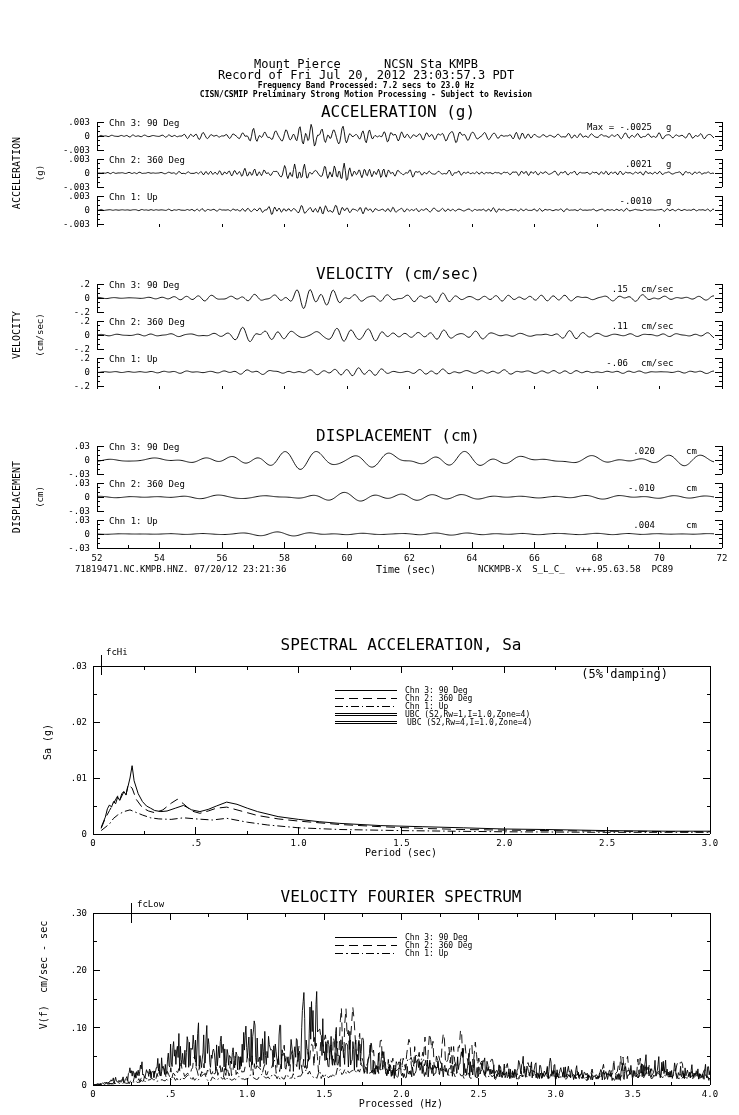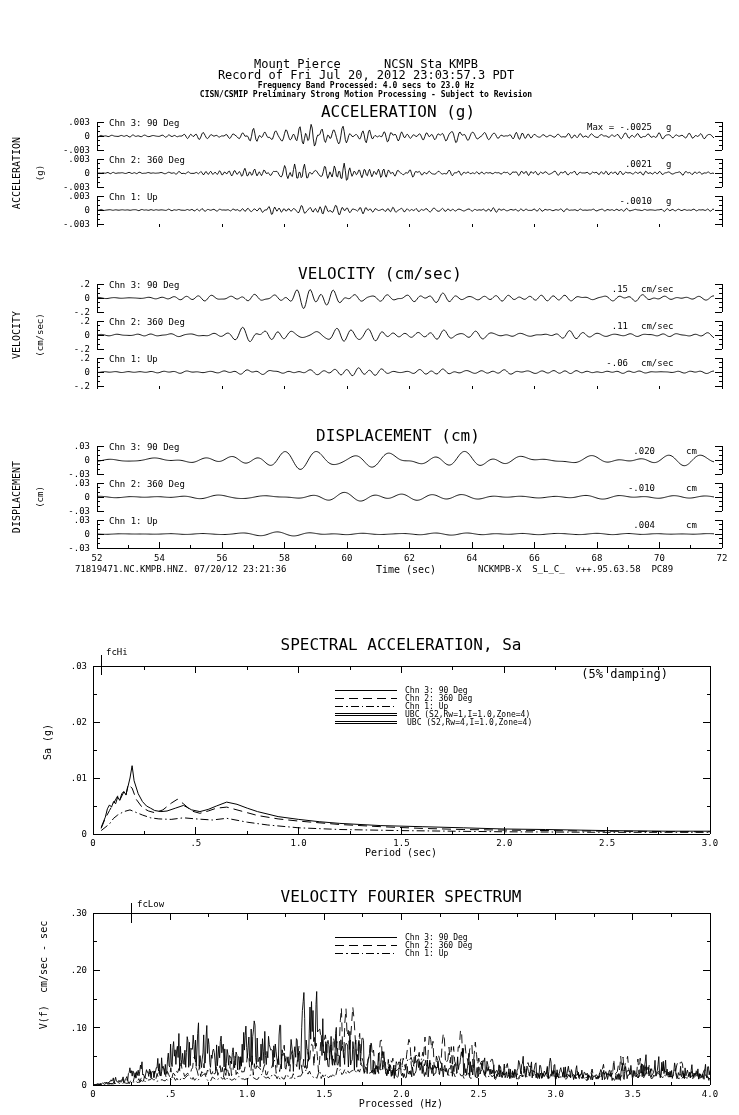--- a/index.html
+++ b/index.html
@@ -416,25 +416,25 @@
       <line x1="335" y1="937.5" x2="397" y2="937.5" stroke="#000000" stroke-width="1" shape-rendering="crispEdges"></line>
       <line x1="335" y1="945.5" x2="397" y2="945.5" stroke="#000000" stroke-width="1" shape-rendering="crispEdges" stroke-dasharray="9,5"></line>
       <line x1="335" y1="953.5" x2="397" y2="953.5" stroke="#000000" stroke-width="1" shape-rendering="crispEdges" stroke-dasharray="8,3,1.5,3"></line>
       <path d="M93.0 1085.0 L93.8 1084.9 L94.5 1084.7 L95.3 1084.6 L96.0 1084.2 L96.8 1084.3 L97.5 1083.6 L98.3 1084.0 L99.0 1083.7 L99.8 1084.3 L100.5 1083.3 L101.3 1084.2 L102.0 1083.7 L102.8 1082.7 L103.5 1083.6 L104.3 1083.0 L105.1 1082.2 L105.8 1083.8 L106.6 1082.1 L107.3 1083.6 L108.1 1082.2 L108.8 1083.0 L109.6 1081.4 L110.3 1081.4 L111.1 1079.8 L111.8 1081.1 L112.6 1080.5 L113.3 1077.9 L114.1 1083.0 L114.8 1080.3 L115.6 1077.3 L116.4 1081.2 L117.1 1081.7 L117.9 1082.1 L118.6 1080.6 L119.4 1081.0 L120.1 1081.2 L120.9 1082.2 L121.6 1081.7 L122.4 1079.2 L123.1 1076.9 L123.9 1081.8 L124.6 1081.8 L125.4 1079.0 L126.1 1078.3 L126.9 1076.6 L127.7 1080.5 L128.4 1073.6 L129.2 1072.5 L129.9 1067.8 L130.7 1073.1 L131.4 1070.7 L132.2 1076.1 L132.9 1070.9 L133.7 1072.9 L134.4 1077.1 L135.2 1072.7 L135.9 1078.2 L136.7 1071.6 L137.4 1075.4 L138.2 1070.2 L139.0 1075.8 L139.7 1071.7 L140.5 1065.0 L141.2 1068.9 L142.0 1061.8 L142.7 1075.0 L143.5 1074.2 L144.2 1076.4 L145.0 1077.7 L145.7 1074.0 L146.5 1069.7 L147.2 1072.4 L148.0 1071.6 L148.7 1076.4 L149.5 1069.1 L150.3 1070.7 L151.0 1078.3 L151.8 1071.7 L152.5 1071.7 L153.3 1071.2 L154.0 1077.7 L154.8 1071.4 L155.5 1071.5 L156.3 1067.7 L157.0 1068.0 L157.8 1058.4 L158.5 1071.0 L159.3 1063.7 L160.0 1074.8 L160.8 1075.8 L161.6 1057.8 L162.3 1068.0 L163.1 1066.2 L163.8 1069.1 L164.6 1074.4 L165.3 1064.4 L166.1 1073.7 L166.8 1071.2 L167.6 1059.1 L168.3 1053.1 L169.1 1065.7 L169.8 1067.1 L170.6 1044.1 L171.3 1062.1 L172.1 1066.6 L172.9 1047.7 L173.6 1041.6 L174.4 1056.2 L175.1 1049.8 L175.9 1064.4 L176.6 1051.0 L177.4 1046.3 L178.1 1057.5 L178.9 1033.5 L179.6 1069.6 L180.4 1046.3 L181.1 1059.4 L181.9 1063.6 L182.6 1053.3 L183.4 1062.4 L184.2 1064.5 L184.9 1050.2 L185.7 1067.3 L186.4 1052.5 L187.2 1036.7 L187.9 1040.8 L188.7 1067.3 L189.4 1042.2 L190.2 1065.6 L190.9 1048.1 L191.7 1049.4 L192.4 1049.2 L193.2 1035.1 L193.9 1044.5 L194.7 1059.1 L195.5 1040.0 L196.2 1066.4 L197.0 1049.0 L197.7 1033.6 L198.5 1022.8 L199.2 1066.1 L200.0 1055.6 L200.7 1062.0 L201.5 1067.5 L202.2 1059.2 L203.0 1052.9 L203.7 1034.9 L204.5 1063.3 L205.3 1063.0 L206.0 1039.1 L206.8 1025.5 L207.5 1053.4 L208.3 1038.6 L209.0 1044.6 L209.8 1062.7 L210.5 1067.3 L211.3 1055.0 L212.0 1058.4 L212.8 1050.6 L213.5 1049.1 L214.3 1052.7 L215.0 1060.2 L215.8 1070.6 L216.6 1044.9 L217.3 1065.8 L218.1 1056.1 L218.8 1046.2 L219.6 1057.8 L220.3 1041.7 L221.1 1036.1 L221.8 1052.8 L222.6 1047.1 L223.3 1044.1 L224.1 1066.9 L224.8 1048.9 L225.6 1070.2 L226.3 1063.4 L227.1 1049.4 L227.9 1054.1 L228.6 1065.2 L229.4 1055.5 L230.1 1057.1 L230.9 1057.2 L231.6 1063.9 L232.4 1052.5 L233.1 1047.8 L233.9 1058.9 L234.6 1067.9 L235.4 1058.4 L236.1 1052.0 L236.9 1054.9 L237.6 1069.7 L238.4 1056.6 L239.2 1057.0 L239.9 1069.1 L240.7 1056.9 L241.4 1066.2 L242.2 1044.2 L242.9 1062.5 L243.7 1032.4 L244.4 1050.1 L245.2 1035.3 L245.9 1026.1 L246.7 1047.5 L247.4 1058.2 L248.2 1045.8 L248.9 1037.0 L249.7 1061.1 L250.5 1061.6 L251.2 1029.0 L252.0 1065.1 L252.7 1036.7 L253.5 1029.8 L254.2 1020.9 L255.0 1025.1 L255.7 1057.6 L256.5 1064.4 L257.2 1038.0 L258.0 1061.8 L258.7 1059.4 L259.5 1057.2 L260.2 1066.8 L261.0 1044.1 L261.8 1060.4 L262.5 1038.7 L263.3 1051.2 L264.0 1063.6 L264.8 1031.4 L265.5 1055.5 L266.3 1064.5 L267.0 1051.4 L267.8 1057.8 L268.5 1036.3 L269.3 1044.7 L270.0 1047.2 L270.8 1050.2 L271.5 1049.6 L272.3 1050.1 L273.1 1066.8 L273.8 1045.8 L274.6 1057.3 L275.3 1044.0 L276.1 1051.8 L276.8 1058.1 L277.6 1063.3 L278.3 1064.5 L279.1 1035.0 L279.8 1025.1 L280.6 1025.3 L281.3 1069.0 L282.1 1049.8 L282.8 1052.9 L283.6 1054.2 L284.4 1053.2 L285.1 1067.9 L285.9 1069.2 L286.6 1064.8 L287.4 1059.1 L288.1 1056.8 L288.9 1066.1 L289.6 1063.5 L290.4 1051.0 L291.1 1039.4 L291.9 1047.0 L292.6 1053.3 L293.4 1071.4 L294.1 1052.7 L294.9 1046.7 L295.7 1057.3 L296.4 1038.6 L297.2 1040.2 L297.9 1061.6 L298.7 1052.8 L299.4 1069.4 L300.2 1059.3 L300.9 1058.5 L301.7 1027.8 L302.4 1010.4 L303.2 1001.6 L303.9 992.5 L304.7 1018.7 L305.4 1065.5 L306.2 1040.0 L307.0 1048.6 L307.7 1050.2 L308.5 1061.2 L309.2 1033.9 L310.0 1007.0 L310.7 1039.2 L311.5 1001.6 L312.2 1031.6 L313.0 1010.5 L313.7 1041.6 L314.5 1037.5 L315.2 1046.1 L316.0 1004.5 L316.7 991.5 L317.5 1032.0 L318.3 1030.7 L319.0 1029.8 L319.8 1029.1 L320.5 1034.4 L321.3 1035.4 L322.0 1055.5 L322.8 1018.7 L323.5 1053.0 L324.3 1051.7 L325.0 1060.5 L325.8 1041.7 L326.5 1060.0 L327.3 1043.2 L328.0 1040.3 L328.8 1044.7 L329.6 1059.4 L330.3 1052.4 L331.1 1036.4 L331.8 1059.4 L332.6 1065.3 L333.3 1058.9 L334.1 1060.9 L334.8 1065.2 L335.6 1033.6 L336.3 1027.4 L337.1 1064.3 L337.8 1065.2 L338.6 1061.9 L339.3 1055.7 L340.1 1066.7 L340.9 1039.8 L341.6 1050.6 L342.4 1045.9 L343.1 1048.9 L343.9 1052.8 L344.6 1064.4 L345.4 1044.5 L346.1 1043.3 L346.9 1043.9 L347.6 1046.1 L348.4 1067.0 L349.1 1054.0 L349.9 1031.3 L350.6 1065.0 L351.4 1061.4 L352.2 1059.8 L352.9 1041.6 L353.7 1049.5 L354.4 1070.3 L355.2 1042.8 L355.9 1040.2 L356.7 1067.2 L357.4 1054.5 L358.2 1060.3 L358.9 1040.3 L359.7 1046.7 L360.4 1061.0 L361.2 1051.7 L361.9 1038.7 L362.7 1037.9 L363.5 1040.3 L364.2 1073.4 L365.0 1069.9 L365.7 1066.9 L366.5 1067.6 L367.2 1073.6 L368.0 1058.6 L368.7 1058.8 L369.5 1053.5 L370.2 1045.0 L371.0 1069.4 L371.7 1072.6 L372.5 1072.9 L373.2 1060.1 L374.0 1074.3 L374.8 1068.5 L375.5 1074.2 L376.3 1065.5 L377.0 1069.1 L377.8 1065.9 L378.5 1053.1 L379.3 1068.7 L380.0 1069.6 L380.8 1062.7 L381.5 1056.6 L382.3 1051.4 L383.0 1058.0 L383.8 1051.7 L384.5 1061.8 L385.3 1062.0 L386.1 1072.8 L386.8 1075.9 L387.6 1070.5 L388.3 1073.9 L389.1 1064.1 L389.8 1068.9 L390.6 1070.0 L391.3 1076.4 L392.1 1070.1 L392.8 1075.5 L393.6 1065.3 L394.3 1078.4 L395.1 1067.7 L395.8 1075.4 L396.6 1076.4 L397.4 1077.1 L398.1 1076.6 L398.9 1069.8 L399.6 1064.9 L400.4 1062.2 L401.1 1073.6 L401.9 1075.8 L402.6 1073.0 L403.4 1077.5 L404.1 1073.7 L404.9 1076.5 L405.6 1077.8 L406.4 1077.3 L407.2 1066.4 L407.9 1073.0 L408.7 1074.1 L409.4 1071.0 L410.2 1074.4 L410.9 1070.6 L411.7 1076.8 L412.4 1067.1 L413.2 1072.3 L413.9 1075.7 L414.7 1073.4 L415.4 1073.0 L416.2 1070.3 L416.9 1061.5 L417.7 1059.6 L418.5 1067.5 L419.2 1061.5 L420.0 1070.3 L420.7 1068.0 L421.5 1062.5 L422.2 1073.5 L423.0 1065.7 L423.7 1072.5 L424.5 1076.4 L425.2 1072.4 L426.0 1074.7 L426.7 1067.8 L427.5 1059.9 L428.2 1076.9 L429.0 1068.4 L429.8 1060.2 L430.5 1068.1 L431.3 1070.2 L432.0 1073.6 L432.8 1065.1 L433.5 1075.9 L434.3 1073.8 L435.0 1073.7 L435.8 1073.1 L436.5 1067.0 L437.3 1067.9 L438.0 1060.7 L438.8 1070.5 L439.5 1074.6 L440.3 1068.1 L441.1 1070.6 L441.8 1063.0 L442.6 1070.5 L443.3 1076.9 L444.1 1067.5 L444.8 1065.3 L445.6 1071.5 L446.3 1068.4 L447.1 1071.3 L447.8 1075.2 L448.6 1069.3 L449.3 1068.4 L450.1 1069.3 L450.8 1065.3 L451.6 1065.5 L452.4 1076.3 L453.1 1065.7 L453.9 1071.7 L454.6 1064.1 L455.4 1064.3 L456.1 1067.2 L456.9 1073.0 L457.6 1057.0 L458.4 1069.5 L459.1 1064.6 L459.9 1064.0 L460.6 1057.4 L461.4 1051.8 L462.1 1055.8 L462.9 1048.1 L463.7 1075.2 L464.4 1063.5 L465.2 1072.9 L465.9 1068.7 L466.7 1075.0 L467.4 1068.2 L468.2 1061.7 L468.9 1053.3 L469.7 1075.8 L470.4 1061.7 L471.2 1072.2 L471.9 1065.3 L472.7 1074.8 L473.4 1068.5 L474.2 1059.5 L475.0 1075.0 L475.7 1076.7 L476.5 1070.7 L477.2 1067.4 L478.0 1076.6 L478.7 1066.8 L479.5 1068.4 L480.2 1074.0 L481.0 1069.6 L481.7 1063.2 L482.5 1069.5 L483.2 1060.5 L484.0 1061.5 L484.7 1057.9 L485.5 1074.2 L486.3 1071.0 L487.0 1061.3 L487.8 1064.6 L488.5 1070.0 L489.3 1069.2 L490.0 1074.6 L490.8 1069.2 L491.5 1073.9 L492.3 1070.2 L493.0 1073.4 L493.8 1064.7 L494.5 1078.6 L495.3 1079.4 L496.0 1078.8 L496.8 1073.9 L497.6 1076.3 L498.3 1071.5 L499.1 1064.8 L499.8 1076.9 L500.6 1070.4 L501.3 1074.8 L502.1 1077.7 L502.8 1075.7 L503.6 1070.4 L504.3 1064.0 L505.1 1077.7 L505.8 1075.4 L506.6 1071.8 L507.3 1077.7 L508.1 1076.9 L508.9 1068.7 L509.6 1078.5 L510.4 1069.2 L511.1 1076.6 L511.9 1077.3 L512.6 1070.8 L513.4 1075.3 L514.1 1077.7 L514.9 1069.1 L515.6 1074.3 L516.4 1077.2 L517.1 1069.8 L517.9 1069.2 L518.6 1060.5 L519.4 1062.4 L520.2 1067.9 L520.9 1074.0 L521.7 1064.7 L522.4 1063.5 L523.2 1056.3 L523.9 1073.3 L524.7 1069.1 L525.4 1076.6 L526.2 1074.7 L526.9 1066.1 L527.7 1067.7 L528.4 1071.5 L529.2 1073.7 L529.9 1076.2 L530.7 1066.8 L531.5 1061.9 L532.2 1077.9 L533.0 1070.6 L533.7 1071.6 L534.5 1068.0 L535.2 1064.0 L536.0 1062.8 L536.7 1077.7 L537.5 1078.4 L538.2 1073.5 L539.0 1076.6 L539.7 1065.4 L540.5 1065.5 L541.2 1069.3 L542.0 1077.6 L542.8 1072.9 L543.5 1075.0 L544.3 1071.0 L545.0 1072.5 L545.8 1074.1 L546.5 1073.8 L547.3 1066.4 L548.0 1078.5 L548.8 1071.6 L549.5 1063.2 L550.3 1058.1 L551.0 1061.9 L551.8 1076.2 L552.5 1072.0 L553.3 1073.4 L554.1 1065.0 L554.8 1064.5 L555.6 1079.5 L556.3 1078.7 L557.1 1069.8 L557.8 1075.6 L558.6 1077.5 L559.3 1073.5 L560.1 1069.7 L560.8 1067.7 L561.6 1071.8 L562.3 1072.7 L563.1 1077.2 L563.8 1067.3 L564.6 1077.4 L565.4 1066.9 L566.1 1077.3 L566.9 1073.7 L567.6 1070.1 L568.4 1066.2 L569.1 1071.7 L569.9 1071.1 L570.6 1077.9 L571.4 1069.6 L572.1 1072.1 L572.9 1075.6 L573.6 1079.6 L574.4 1075.0 L575.1 1078.3 L575.9 1069.5 L576.7 1065.7 L577.4 1075.1 L578.2 1072.3 L578.9 1077.7 L579.7 1074.8 L580.4 1074.5 L581.2 1074.3 L581.9 1070.1 L582.7 1078.4 L583.4 1076.5 L584.2 1072.2 L584.9 1072.6 L585.7 1074.9 L586.4 1074.9 L587.2 1073.1 L588.0 1079.8 L588.7 1075.0 L589.5 1076.7 L590.2 1078.1 L591.0 1079.7 L591.7 1073.3 L592.5 1080.0 L593.2 1076.6 L594.0 1076.8 L594.7 1075.8 L595.5 1077.1 L596.2 1079.1 L597.0 1077.2 L597.7 1078.9 L598.5 1078.7 L599.3 1073.9 L600.0 1072.7 L600.8 1069.5 L601.5 1070.7 L602.3 1080.0 L603.0 1074.6 L603.8 1070.3 L604.5 1079.5 L605.3 1078.0 L606.0 1077.6 L606.8 1073.6 L607.5 1079.4 L608.3 1075.7 L609.1 1070.6 L609.8 1070.2 L610.6 1074.5 L611.3 1073.4 L612.1 1080.5 L612.8 1077.9 L613.6 1078.9 L614.3 1080.3 L615.1 1079.7 L615.8 1075.5 L616.6 1079.3 L617.3 1074.5 L618.1 1079.5 L618.8 1073.7 L619.6 1079.2 L620.4 1080.4 L621.1 1071.0 L621.9 1068.0 L622.6 1064.3 L623.4 1077.8 L624.1 1079.4 L624.9 1072.1 L625.6 1066.5 L626.4 1072.0 L627.1 1078.7 L627.9 1074.9 L628.6 1075.3 L629.4 1073.8 L630.1 1073.7 L630.9 1065.4 L631.7 1073.3 L632.4 1077.8 L633.2 1070.4 L633.9 1076.2 L634.7 1070.7 L635.4 1075.7 L636.2 1076.8 L636.9 1074.1 L637.7 1074.4 L638.4 1077.7 L639.2 1074.8 L639.9 1073.0 L640.7 1072.2 L641.4 1063.7 L642.2 1076.7 L643.0 1066.2 L643.7 1076.0 L644.5 1066.8 L645.2 1061.9 L646.0 1054.7 L646.7 1070.0 L647.5 1068.7 L648.2 1066.9 L649.0 1076.0 L649.7 1073.1 L650.5 1069.5 L651.2 1076.9 L652.0 1074.7 L652.7 1074.4 L653.5 1072.0 L654.3 1069.9 L655.0 1060.3 L655.8 1075.2 L656.5 1073.1 L657.3 1070.6 L658.0 1064.8 L658.8 1056.6 L659.5 1073.4 L660.3 1077.8 L661.0 1074.2 L661.8 1062.3 L662.5 1071.0 L663.3 1061.3 L664.0 1073.6 L664.8 1068.1 L665.6 1060.2 L666.3 1075.3 L667.1 1069.1 L667.8 1075.3 L668.6 1072.2 L669.3 1074.7 L670.1 1071.2 L670.8 1077.0 L671.6 1070.5 L672.3 1078.4 L673.1 1074.9 L673.8 1071.5 L674.6 1062.9 L675.3 1067.4 L676.1 1074.8 L676.9 1078.7 L677.6 1077.5 L678.4 1072.6 L679.1 1075.0 L679.9 1075.1 L680.6 1066.3 L681.4 1076.7 L682.1 1075.5 L682.9 1070.7 L683.6 1075.0 L684.4 1078.7 L685.1 1067.9 L685.9 1075.8 L686.6 1073.3 L687.4 1070.1 L688.2 1073.3 L688.9 1076.1 L689.7 1072.2 L690.4 1077.8 L691.2 1070.1 L691.9 1064.7 L692.7 1075.3 L693.4 1077.1 L694.2 1077.4 L694.9 1076.7 L695.7 1073.5 L696.4 1072.4 L697.2 1075.7 L697.9 1068.9 L698.7 1079.0 L699.5 1074.6 L700.2 1077.9 L701.0 1077.7 L701.7 1077.0 L702.5 1073.9 L703.2 1075.2 L704.0 1079.3 L704.7 1070.9 L705.5 1064.3 L706.2 1076.0 L707.0 1078.0 L707.7 1066.8 L708.5 1066.7 L709.2 1074.9 L710.0 1070.5 " fill="none" stroke="#000000" stroke-width="0.9" stroke-linejoin="round"></path>
       <path d="M93.0 1085.0 L94.1 1084.9 L95.3 1084.7 L96.4 1084.6 L97.6 1084.7 L98.7 1084.7 L99.9 1084.4 L101.0 1084.6 L102.2 1084.0 L103.3 1084.2 L104.4 1084.1 L105.6 1083.7 L106.7 1083.3 L107.9 1084.2 L109.0 1083.4 L110.2 1083.7 L111.3 1083.8 L112.5 1083.5 L113.6 1082.5 L114.7 1082.9 L115.9 1083.1 L117.0 1082.3 L118.2 1083.4 L119.3 1081.2 L120.5 1081.0 L121.6 1079.8 L122.8 1079.7 L123.9 1082.9 L125.1 1083.2 L126.2 1080.1 L127.3 1079.0 L128.5 1083.0 L129.6 1082.9 L130.8 1080.3 L131.9 1082.6 L133.1 1082.1 L134.2 1077.8 L135.4 1075.2 L136.5 1078.8 L137.6 1081.2 L138.8 1078.7 L139.9 1081.7 L141.1 1078.2 L142.2 1077.2 L143.4 1081.1 L144.5 1076.5 L145.7 1078.4 L146.8 1078.8 L147.9 1076.6 L149.1 1075.4 L150.2 1071.2 L151.4 1077.9 L152.5 1079.5 L153.7 1076.7 L154.8 1071.0 L156.0 1078.6 L157.1 1073.4 L158.2 1077.6 L159.4 1070.3 L160.5 1078.5 L161.7 1071.4 L162.8 1065.3 L164.0 1068.7 L165.1 1073.0 L166.3 1078.2 L167.4 1071.4 L168.6 1074.3 L169.7 1076.9 L170.8 1067.7 L172.0 1077.8 L173.1 1073.2 L174.3 1074.0 L175.4 1076.5 L176.6 1071.5 L177.7 1072.5 L178.9 1068.6 L180.0 1071.1 L181.1 1062.9 L182.3 1071.3 L183.4 1071.9 L184.6 1076.4 L185.7 1075.6 L186.9 1073.7 L188.0 1073.2 L189.2 1074.2 L190.3 1074.3 L191.4 1069.6 L192.6 1067.7 L193.7 1058.1 L194.9 1055.7 L196.0 1067.5 L197.2 1070.8 L198.3 1075.5 L199.5 1065.1 L200.6 1076.3 L201.7 1071.6 L202.9 1072.8 L204.0 1063.4 L205.2 1073.8 L206.3 1074.8 L207.5 1070.0 L208.6 1071.3 L209.8 1067.6 L210.9 1073.9 L212.1 1073.7 L213.2 1069.7 L214.3 1074.0 L215.5 1073.2 L216.6 1065.5 L217.8 1075.3 L218.9 1071.5 L220.1 1065.6 L221.2 1074.6 L222.4 1067.4 L223.5 1077.0 L224.6 1068.3 L225.8 1075.4 L226.9 1066.8 L228.1 1071.6 L229.2 1076.0 L230.4 1061.1 L231.5 1075.6 L232.7 1073.3 L233.8 1062.9 L234.9 1056.0 L236.1 1074.5 L237.2 1072.1 L238.4 1074.4 L239.5 1067.3 L240.7 1056.4 L241.8 1072.1 L243.0 1071.7 L244.1 1071.8 L245.2 1066.2 L246.4 1065.0 L247.5 1053.8 L248.7 1054.1 L249.8 1071.0 L251.0 1070.7 L252.1 1055.8 L253.3 1075.1 L254.4 1063.7 L255.5 1071.2 L256.7 1065.7 L257.8 1066.3 L259.0 1068.0 L260.1 1068.3 L261.3 1072.6 L262.4 1073.2 L263.6 1068.0 L264.7 1064.5 L265.9 1074.7 L267.0 1074.7 L268.1 1071.2 L269.3 1071.1 L270.4 1069.4 L271.6 1067.8 L272.7 1064.2 L273.9 1061.0 L275.0 1060.1 L276.2 1073.3 L277.3 1062.8 L278.4 1054.8 L279.6 1071.5 L280.7 1065.3 L281.9 1054.1 L283.0 1055.6 L284.2 1045.2 L285.3 1061.4 L286.5 1055.0 L287.6 1062.8 L288.7 1062.8 L289.9 1071.4 L291.0 1055.1 L292.2 1050.3 L293.3 1063.4 L294.5 1064.8 L295.6 1062.9 L296.8 1066.6 L297.9 1054.9 L299.0 1046.0 L300.2 1060.5 L301.3 1065.1 L302.5 1072.8 L303.6 1059.3 L304.8 1068.1 L305.9 1065.4 L307.1 1071.0 L308.2 1052.4 L309.4 1062.0 L310.5 1050.2 L311.6 1044.3 L312.8 1045.4 L313.9 1066.7 L315.1 1048.6 L316.2 1043.2 L317.4 1056.4 L318.5 1072.1 L319.7 1059.3 L320.8 1040.3 L321.9 1038.4 L323.1 1046.5 L324.2 1040.4 L325.4 1034.9 L326.5 1044.8 L327.7 1064.0 L328.8 1069.4 L330.0 1046.7 L331.1 1045.1 L332.2 1064.6 L333.4 1037.6 L334.5 1042.2 L335.7 1064.5 L336.8 1041.3 L338.0 1056.0 L339.1 1050.3 L340.3 1020.8 L341.4 1008.3 L342.5 1044.3 L343.7 1057.7 L344.8 1022.9 L346.0 1008.8 L347.1 1035.2 L348.3 1030.4 L349.4 1051.8 L350.6 1039.3 L351.7 1022.5 L352.8 1007.2 L354.0 1018.4 L355.1 1036.1 L356.3 1055.1 L357.4 1056.8 L358.6 1040.9 L359.7 1033.4 L360.9 1064.9 L362.0 1058.0 L363.2 1061.6 L364.3 1068.2 L365.4 1066.7 L366.6 1065.4 L367.7 1062.9 L368.9 1056.3 L370.0 1051.7 L371.2 1040.6 L372.3 1054.9 L373.5 1050.0 L374.6 1061.7 L375.7 1068.9 L376.9 1066.1 L378.0 1072.2 L379.2 1055.3 L380.3 1040.7 L381.5 1040.2 L382.6 1071.9 L383.8 1056.6 L384.9 1068.3 L386.0 1074.2 L387.2 1074.4 L388.3 1059.4 L389.5 1071.0 L390.6 1060.3 L391.8 1062.3 L392.9 1058.2 L394.1 1073.6 L395.2 1074.2 L396.3 1061.7 L397.5 1066.7 L398.6 1062.1 L399.8 1062.9 L400.9 1058.7 L402.1 1064.6 L403.2 1058.2 L404.4 1064.3 L405.5 1068.7 L406.7 1054.2 L407.8 1046.1 L408.9 1039.3 L410.1 1043.6 L411.2 1064.1 L412.4 1070.4 L413.5 1068.3 L414.7 1046.6 L415.8 1062.6 L417.0 1061.1 L418.1 1057.3 L419.2 1052.3 L420.4 1064.5 L421.5 1065.5 L422.7 1058.6 L423.8 1054.1 L425.0 1037.0 L426.1 1064.8 L427.3 1066.3 L428.4 1048.2 L429.5 1033.7 L430.7 1039.5 L431.8 1049.3 L433.0 1041.3 L434.1 1065.3 L435.3 1068.3 L436.4 1056.1 L437.6 1060.5 L438.7 1055.8 L439.8 1060.4 L441.0 1063.5 L442.1 1044.3 L443.3 1033.6 L444.4 1038.8 L445.6 1063.5 L446.7 1061.9 L447.9 1059.4 L449.0 1047.2 L450.2 1063.1 L451.3 1046.7 L452.4 1066.7 L453.6 1046.5 L454.7 1061.3 L455.9 1064.4 L457.0 1068.0 L458.2 1046.8 L459.3 1047.6 L460.5 1030.3 L461.6 1032.1 L462.7 1059.9 L463.9 1047.2 L465.0 1044.1 L466.2 1056.1 L467.3 1058.7 L468.5 1064.7 L469.6 1050.0 L470.8 1045.1 L471.9 1044.6 L473.0 1066.4 L474.2 1054.6 L475.3 1042.1 L476.5 1054.3 L477.6 1064.7 L478.8 1058.0 L479.9 1065.6 L481.1 1061.8 L482.2 1061.0 L483.3 1070.9 L484.5 1075.4 L485.6 1071.8 L486.8 1066.9 L487.9 1071.2 L489.1 1066.3 L490.2 1062.5 L491.4 1059.4 L492.5 1059.4 L493.6 1066.2 L494.8 1078.4 L495.9 1071.0 L497.1 1070.5 L498.2 1074.4 L499.4 1065.8 L500.5 1066.6 L501.7 1076.8 L502.8 1072.5 L504.0 1074.6 L505.1 1073.7 L506.2 1066.8 L507.4 1063.5 L508.5 1074.0 L509.7 1072.7 L510.8 1078.5 L512.0 1072.8 L513.1 1075.2 L514.3 1071.9 L515.4 1069.7 L516.5 1078.9 L517.7 1078.7 L518.8 1079.0 L520.0 1077.0 L521.1 1071.3 L522.3 1076.9 L523.4 1073.6 L524.6 1066.5 L525.7 1077.3 L526.8 1068.1 L528.0 1062.6 L529.1 1066.6 L530.3 1066.5 L531.4 1066.3 L532.6 1075.5 L533.7 1075.5 L534.9 1069.8 L536.0 1077.6 L537.1 1075.2 L538.3 1071.6 L539.4 1078.7 L540.6 1072.7 L541.7 1078.4 L542.9 1073.9 L544.0 1076.6 L545.2 1077.9 L546.3 1073.0 L547.5 1067.4 L548.6 1078.6 L549.7 1077.7 L550.9 1073.2 L552.0 1070.3 L553.2 1074.7 L554.3 1068.0 L555.5 1079.8 L556.6 1072.8 L557.8 1077.0 L558.9 1078.0 L560.0 1075.2 L561.2 1077.3 L562.3 1076.4 L563.5 1071.0 L564.6 1078.2 L565.8 1079.1 L566.9 1078.5 L568.1 1075.4 L569.2 1074.8 L570.3 1076.8 L571.5 1073.8 L572.6 1075.4 L573.8 1074.5 L574.9 1075.7 L576.1 1078.9 L577.2 1071.4 L578.4 1072.4 L579.5 1079.8 L580.6 1076.1 L581.8 1078.4 L582.9 1075.3 L584.1 1078.4 L585.2 1076.2 L586.4 1080.5 L587.5 1080.3 L588.7 1074.7 L589.8 1076.6 L590.9 1073.9 L592.1 1069.0 L593.2 1075.4 L594.4 1075.6 L595.5 1076.5 L596.7 1077.7 L597.8 1076.9 L599.0 1078.0 L600.1 1073.9 L601.3 1072.5 L602.4 1069.3 L603.5 1064.3 L604.7 1074.4 L605.8 1071.6 L607.0 1074.7 L608.1 1071.5 L609.3 1075.6 L610.4 1076.6 L611.6 1069.6 L612.7 1072.6 L613.8 1059.3 L615.0 1074.3 L616.1 1073.0 L617.3 1071.7 L618.4 1065.0 L619.6 1069.9 L620.7 1056.2 L621.9 1070.7 L623.0 1057.0 L624.1 1071.1 L625.3 1063.2 L626.4 1062.5 L627.6 1056.3 L628.7 1068.4 L629.9 1074.6 L631.0 1073.1 L632.2 1074.5 L633.3 1074.1 L634.4 1074.3 L635.6 1073.0 L636.7 1073.7 L637.9 1059.0 L639.0 1074.3 L640.2 1058.1 L641.3 1073.1 L642.5 1064.4 L643.6 1066.0 L644.8 1075.6 L645.9 1063.4 L647.0 1076.5 L648.2 1073.8 L649.3 1064.2 L650.5 1071.5 L651.6 1068.7 L652.8 1074.8 L653.9 1076.2 L655.1 1075.5 L656.2 1076.0 L657.3 1072.9 L658.5 1071.5 L659.6 1076.7 L660.8 1075.2 L661.9 1065.7 L663.1 1063.6 L664.2 1071.0 L665.4 1071.3 L666.5 1073.4 L667.6 1071.9 L668.8 1075.6 L669.9 1077.0 L671.1 1076.4 L672.2 1076.6 L673.4 1075.5 L674.5 1069.9 L675.7 1070.9 L676.8 1065.0 L677.9 1062.1 L679.1 1060.9 L680.2 1063.3 L681.4 1061.8 L682.5 1063.9 L683.7 1077.8 L684.8 1073.1 L686.0 1074.2 L687.1 1074.2 L688.3 1076.7 L689.4 1074.8 L690.5 1073.8 L691.7 1071.5 L692.8 1078.7 L694.0 1073.0 L695.1 1077.2 L696.3 1070.8 L697.4 1072.2 L698.6 1080.1 L699.7 1074.0 L700.8 1074.6 L702.0 1079.5 L703.1 1072.9 L704.3 1069.9 L705.4 1070.2 L706.6 1077.0 L707.7 1076.4 L708.9 1080.4 L710.0 1072.4 " fill="none" stroke="#000000" stroke-width="0.9" stroke-linejoin="round" stroke-dasharray="9,5"></path>
       <path d="M93.0 1085.0 L94.5 1084.9 L95.9 1084.9 L97.4 1084.6 L98.9 1084.4 L100.4 1084.6 L101.8 1084.2 L103.3 1083.9 L104.8 1084.4 L106.3 1084.0 L107.7 1083.8 L109.2 1084.1 L110.7 1083.5 L112.1 1083.9 L113.6 1083.8 L115.1 1083.4 L116.6 1083.3 L118.0 1083.8 L119.5 1083.3 L121.0 1082.4 L122.5 1083.5 L123.9 1082.5 L125.4 1083.0 L126.9 1083.4 L128.3 1083.0 L129.8 1083.3 L131.3 1082.2 L132.8 1082.0 L134.2 1082.0 L135.7 1080.7 L137.2 1082.5 L138.6 1082.3 L140.1 1082.1 L141.6 1080.4 L143.1 1082.7 L144.5 1081.1 L146.0 1081.7 L147.5 1080.2 L149.0 1079.9 L150.4 1079.6 L151.9 1078.3 L153.4 1079.7 L154.8 1079.7 L156.3 1081.7 L157.8 1081.0 L159.3 1080.9 L160.7 1080.0 L162.2 1079.7 L163.7 1080.6 L165.2 1080.8 L166.6 1079.3 L168.1 1080.9 L169.6 1080.2 L171.0 1079.6 L172.5 1079.4 L174.0 1077.6 L175.5 1080.4 L176.9 1078.3 L178.4 1080.7 L179.9 1080.6 L181.4 1077.5 L182.8 1078.3 L184.3 1078.8 L185.8 1077.2 L187.2 1075.7 L188.7 1074.8 L190.2 1076.5 L191.7 1080.7 L193.1 1077.5 L194.6 1080.3 L196.1 1078.6 L197.6 1080.7 L199.0 1079.1 L200.5 1077.3 L202.0 1075.7 L203.4 1074.5 L204.9 1073.9 L206.4 1078.7 L207.9 1080.6 L209.3 1079.5 L210.8 1080.7 L212.3 1077.1 L213.7 1077.9 L215.2 1079.1 L216.7 1080.2 L218.2 1078.8 L219.6 1079.0 L221.1 1077.2 L222.6 1079.3 L224.1 1077.4 L225.5 1080.6 L227.0 1078.0 L228.5 1079.9 L229.9 1078.8 L231.4 1080.1 L232.9 1079.8 L234.4 1078.6 L235.8 1079.6 L237.3 1078.6 L238.8 1076.4 L240.3 1077.0 L241.7 1079.0 L243.2 1078.8 L244.7 1079.6 L246.1 1078.9 L247.6 1079.1 L249.1 1077.7 L250.6 1074.8 L252.0 1076.4 L253.5 1077.7 L255.0 1078.7 L256.5 1079.5 L257.9 1079.1 L259.4 1076.3 L260.9 1075.1 L262.3 1073.9 L263.8 1076.2 L265.3 1077.8 L266.8 1077.9 L268.2 1076.9 L269.7 1079.0 L271.2 1076.4 L272.7 1073.8 L274.1 1075.0 L275.6 1075.5 L277.1 1078.7 L278.5 1075.7 L280.0 1079.4 L281.5 1076.9 L283.0 1078.9 L284.4 1079.0 L285.9 1074.9 L287.4 1074.4 L288.8 1078.8 L290.3 1078.1 L291.8 1078.0 L293.3 1073.7 L294.7 1078.7 L296.2 1076.7 L297.7 1076.6 L299.2 1076.1 L300.6 1076.2 L302.1 1073.8 L303.6 1071.1 L305.0 1070.6 L306.5 1070.0 L308.0 1074.1 L309.5 1071.1 L310.9 1074.6 L312.4 1076.5 L313.9 1077.6 L315.4 1076.5 L316.8 1078.3 L318.3 1073.7 L319.8 1070.7 L321.2 1078.5 L322.7 1074.9 L324.2 1077.8 L325.7 1074.5 L327.1 1076.0 L328.6 1077.9 L330.1 1075.9 L331.6 1076.6 L333.0 1073.4 L334.5 1077.0 L336.0 1074.5 L337.4 1068.2 L338.9 1070.9 L340.4 1069.5 L341.9 1074.6 L343.3 1073.0 L344.8 1069.4 L346.3 1073.8 L347.8 1070.9 L349.2 1073.0 L350.7 1071.6 L352.2 1070.6 L353.6 1070.6 L355.1 1069.9 L356.6 1073.1 L358.1 1069.6 L359.5 1072.1 L361.0 1067.0 L362.5 1063.7 L363.9 1071.7 L365.4 1071.7 L366.9 1069.0 L368.4 1072.6 L369.8 1073.2 L371.3 1072.0 L372.8 1070.1 L374.3 1072.2 L375.7 1066.8 L377.2 1066.0 L378.7 1073.5 L380.1 1069.8 L381.6 1069.5 L383.1 1065.5 L384.6 1067.0 L386.0 1072.1 L387.5 1066.3 L389.0 1068.1 L390.5 1065.5 L391.9 1074.7 L393.4 1068.1 L394.9 1063.9 L396.3 1070.9 L397.8 1069.4 L399.3 1067.9 L400.8 1069.4 L402.2 1065.8 L403.7 1069.7 L405.2 1070.0 L406.7 1062.4 L408.1 1058.9 L409.6 1060.1 L411.1 1057.3 L412.5 1061.9 L414.0 1066.6 L415.5 1054.0 L417.0 1056.1 L418.4 1057.5 L419.9 1064.7 L421.4 1059.6 L422.9 1052.1 L424.3 1066.0 L425.8 1060.3 L427.3 1062.0 L428.7 1068.7 L430.2 1061.3 L431.7 1069.4 L433.2 1069.1 L434.6 1064.8 L436.1 1061.6 L437.6 1060.2 L439.1 1073.4 L440.5 1070.5 L442.0 1070.8 L443.5 1069.2 L444.9 1070.7 L446.4 1070.5 L447.9 1074.8 L449.4 1075.3 L450.8 1072.2 L452.3 1072.2 L453.8 1073.2 L455.2 1076.9 L456.7 1072.8 L458.2 1073.4 L459.7 1073.3 L461.1 1075.9 L462.6 1075.2 L464.1 1078.5 L465.6 1075.0 L467.0 1075.6 L468.5 1072.9 L470.0 1078.0 L471.4 1078.3 L472.9 1073.7 L474.4 1076.0 L475.9 1077.0 L477.3 1077.8 L478.8 1074.4 L480.3 1071.5 L481.8 1070.4 L483.2 1068.5 L484.7 1073.7 L486.2 1077.9 L487.6 1076.5 L489.1 1076.3 L490.6 1074.3 L492.1 1076.9 L493.5 1075.3 L495.0 1077.3 L496.5 1077.1 L498.0 1077.3 L499.4 1075.8 L500.9 1075.7 L502.4 1071.9 L503.8 1075.1 L505.3 1073.8 L506.8 1075.8 L508.3 1075.5 L509.7 1075.1 L511.2 1074.9 L512.7 1077.6 L514.2 1072.4 L515.6 1073.3 L517.1 1073.0 L518.6 1077.9 L520.0 1075.2 L521.5 1076.0 L523.0 1076.4 L524.5 1075.1 L525.9 1074.8 L527.4 1077.5 L528.9 1074.8 L530.3 1071.8 L531.8 1070.4 L533.3 1071.5 L534.8 1071.3 L536.2 1073.0 L537.7 1072.8 L539.2 1077.7 L540.7 1073.0 L542.1 1077.9 L543.6 1078.0 L545.1 1074.3 L546.5 1075.7 L548.0 1077.3 L549.5 1077.6 L551.0 1073.9 L552.4 1076.3 L553.9 1075.7 L555.4 1076.6 L556.9 1076.6 L558.3 1073.8 L559.8 1077.1 L561.3 1076.8 L562.7 1077.1 L564.2 1077.1 L565.7 1075.8 L567.2 1074.5 L568.6 1075.3 L570.1 1077.6 L571.6 1077.2 L573.1 1074.8 L574.5 1075.2 L576.0 1075.2 L577.5 1074.6 L578.9 1075.7 L580.4 1075.6 L581.9 1072.6 L583.4 1076.7 L584.8 1076.3 L586.3 1077.9 L587.8 1076.0 L589.3 1076.4 L590.7 1077.3 L592.2 1074.2 L593.7 1077.5 L595.1 1075.5 L596.6 1074.8 L598.1 1078.0 L599.6 1072.9 L601.0 1077.0 L602.5 1072.6 L604.0 1072.9 L605.4 1076.0 L606.9 1074.8 L608.4 1072.3 L609.9 1075.4 L611.3 1076.1 L612.8 1072.4 L614.3 1073.3 L615.8 1074.6 L617.2 1074.2 L618.7 1073.1 L620.2 1077.9 L621.6 1075.6 L623.1 1073.1 L624.6 1072.3 L626.1 1073.7 L627.5 1070.6 L629.0 1070.2 L630.5 1073.6 L632.0 1074.2 L633.4 1077.1 L634.9 1078.0 L636.4 1075.3 L637.8 1077.9 L639.3 1076.3 L640.8 1074.1 L642.3 1072.5 L643.7 1077.7 L645.2 1074.4 L646.7 1072.0 L648.2 1073.0 L649.6 1071.6 L651.1 1078.5 L652.6 1078.2 L654.0 1074.3 L655.5 1071.2 L657.0 1071.6 L658.5 1073.8 L659.9 1074.4 L661.4 1076.7 L662.9 1077.6 L664.4 1074.4 L665.8 1077.0 L667.3 1075.5 L668.8 1077.2 L670.2 1073.4 L671.7 1071.4 L673.2 1071.4 L674.7 1070.0 L676.1 1073.6 L677.6 1077.6 L679.1 1078.8 L680.5 1074.5 L682.0 1078.4 L683.5 1076.0 L685.0 1076.6 L686.4 1078.1 L687.9 1077.8 L689.4 1076.0 L690.9 1078.8 L692.3 1075.1 L693.8 1076.6 L695.3 1073.0 L696.7 1076.0 L698.2 1077.1 L699.7 1073.6 L701.2 1076.7 L702.6 1078.2 L704.1 1075.7 L705.6 1075.0 L707.1 1075.0 L708.5 1078.4 L710.0 1078.6 " fill="none" stroke="#000000" stroke-width="0.9" stroke-linejoin="round" stroke-dasharray="8,3,1.5,3"></path>
     </svg>
 
   <div class="lbl f11 c" style="left:366px;top:58px">Mount Pierce      NCSN Sta KMPB</div>
   <div class="lbl f11 c" style="left:366px;top:69px">Record of Fri Jul 20, 2012 23:03:57.3 PDT</div>
-  <div class="lbl f8 b c" style="left:366px;top:82px">Frequency Band Processed: 4.0 secs to 23.0 Hz</div>
+  <div class="lbl f8 b c" style="left:366px;top:82px">Frequency Band Processed: 7.2 secs to 23.0 Hz</div>
   <div class="lbl f8 b c" style="left:366px;top:91px">CISN/CSMIP Preliminary Strong Motion Processing - Subject to Revision</div>
 
   <div class="lbl f12 c" style="left:398px;top:104px">ACCELERATION (g)</div>
-  <div class="lbl f12 c" style="left:380px;top:266px">VELOCITY (cm/sec)</div>
+  <div class="lbl f12 c" style="left:398px;top:266px">VELOCITY (cm/sec)</div>
   <div class="lbl f12 c" style="left:398px;top:428px">DISPLACEMENT (cm)</div>
   <div class="lbl f12 c" style="left:401px;top:637px">SPECTRAL ACCELERATION, Sa</div>
   <div class="lbl f12 c" style="left:401px;top:889px">VELOCITY FOURIER SPECTRUM</div>
 
   <div class="lbl f10 rot" style="left:17px;top:173px">ACCELERATION</div>
   <div class="lbl f9 rot" style="left:40px;top:173px">(g)</div>
   <div class="lbl f10 rot" style="left:17px;top:335px">VELOCITY</div>
   <div class="lbl f9 rot" style="left:40px;top:335px">(cm/sec)</div>
   <div class="lbl f10 rot" style="left:17px;top:497px">DISPLACEMENT</div>
   <div class="lbl f9 rot" style="left:40px;top:497px">(cm)</div>

